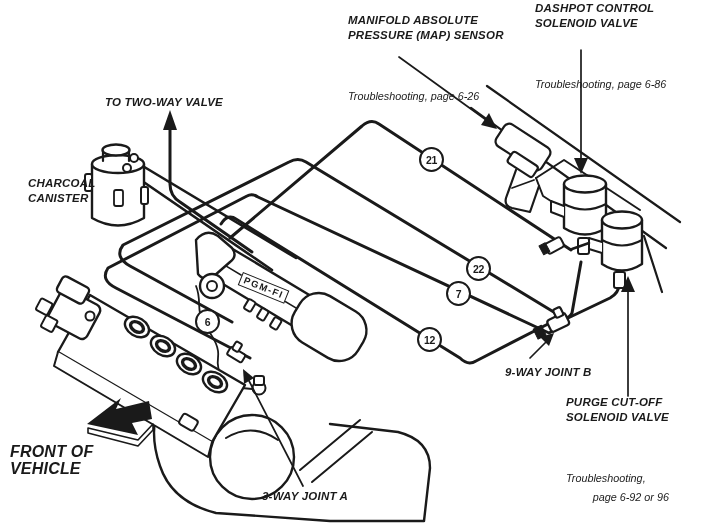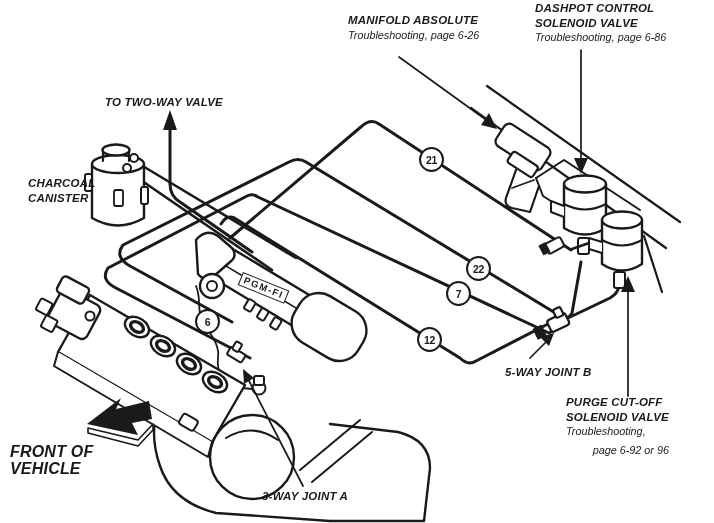--- a/index.html
+++ b/index.html
@@ -2,21 +2,21 @@
 <html><head>
 <meta charset="utf-8">
 <style>
   html,body{margin:0;padding:0;background:#e8e8e8;}
   .canvas{
     position:relative;width:714px;height:523px;background:#ffffff;
     font-family:"Liberation Sans",sans-serif;color:#1a1a1a;overflow:hidden;
   }
   svg{position:absolute;left:0;top:0;}
   .lbl{position:absolute;font-weight:bold;font-size:11.5px;line-height:14.5px;letter-spacing:.2px;white-space:nowrap;}
-  .lbl .sub{font-weight:normal;font-size:10.8px;letter-spacing:0;}
+  .lbl .sub{font-weight:normal;font-size:10.8px;letter-spacing:0;margin-top:47px;}
   .lbl .sub.it{font-style:italic;}
   .lbl div{display:block;font-style:italic;}
   .callout{
     position:absolute;width:21px;height:21px;border:2px solid #1a1a1a;border-radius:50%;
     background:#fff;display:flex;align-items:center;justify-content:center;
     font-weight:bold;font-size:10.5px;letter-spacing:-.3px;z-index:5;text-align:right;
   }
   .pgmfi{
     position:absolute;left:243px;top:272px;transform:rotate(22deg);transform-origin:left top;
     border:1.6px solid #1a1a1a;background:#fff;padding:0 3px;
@@ -184,40 +184,41 @@
 
       <g>
         <polygon points="87,424 121,398 116,409 149,401 152,419 132,423 138,435" fill="#1a1a1a" stroke="none"></polygon>
         <polygon points="88,428 138,440 153,424 153,430 138,446 88,433" fill="#ffffff" stroke="#1a1a1a" stroke-width="1.6"></polygon>
       </g>
     </g>
   </svg>
 
   <div class="lbl" style="left:348px;top:13px;">
     <div>MANIFOLD ABSOLUTE</div>
+    <div>PRESSURE (MAP) SENSOR</div>
     <div class="sub">Troubleshooting, page 6-26</div>
   </div>
 
   <div class="lbl" style="left:535px;top:1px;">
     <div>DASHPOT CONTROL</div>
     <div>SOLENOID VALVE</div>
     <div class="sub it">Troubleshooting, page 6-86</div>
   </div>
 
   <div class="lbl" style="left:105px;top:95px;">
     <div>TO TWO-WAY VALVE</div>
   </div>
 
   <div class="lbl" style="left:28px;top:176px;">
     <div>CHARCOAL</div>
     <div>CANISTER</div>
   </div>
 
   <div class="lbl" style="left:505px;top:365px;">
-    <div>5-WAY JOINT B</div>
+    <div>9-WAY JOINT B</div>
   </div>
 
   <div class="lbl" style="left:566px;top:395px;">
     <div>PURGE CUT-OFF</div>
     <div>SOLENOID VALVE</div>
     <div class="sub">Troubleshooting,</div>
     <div class="sub" style="margin-top:4px;text-align:right;">page 6-92 or 96</div>
   </div>
 
   <div class="lbl" style="left:10px;top:443px;font-size:16px;line-height:17px;">

